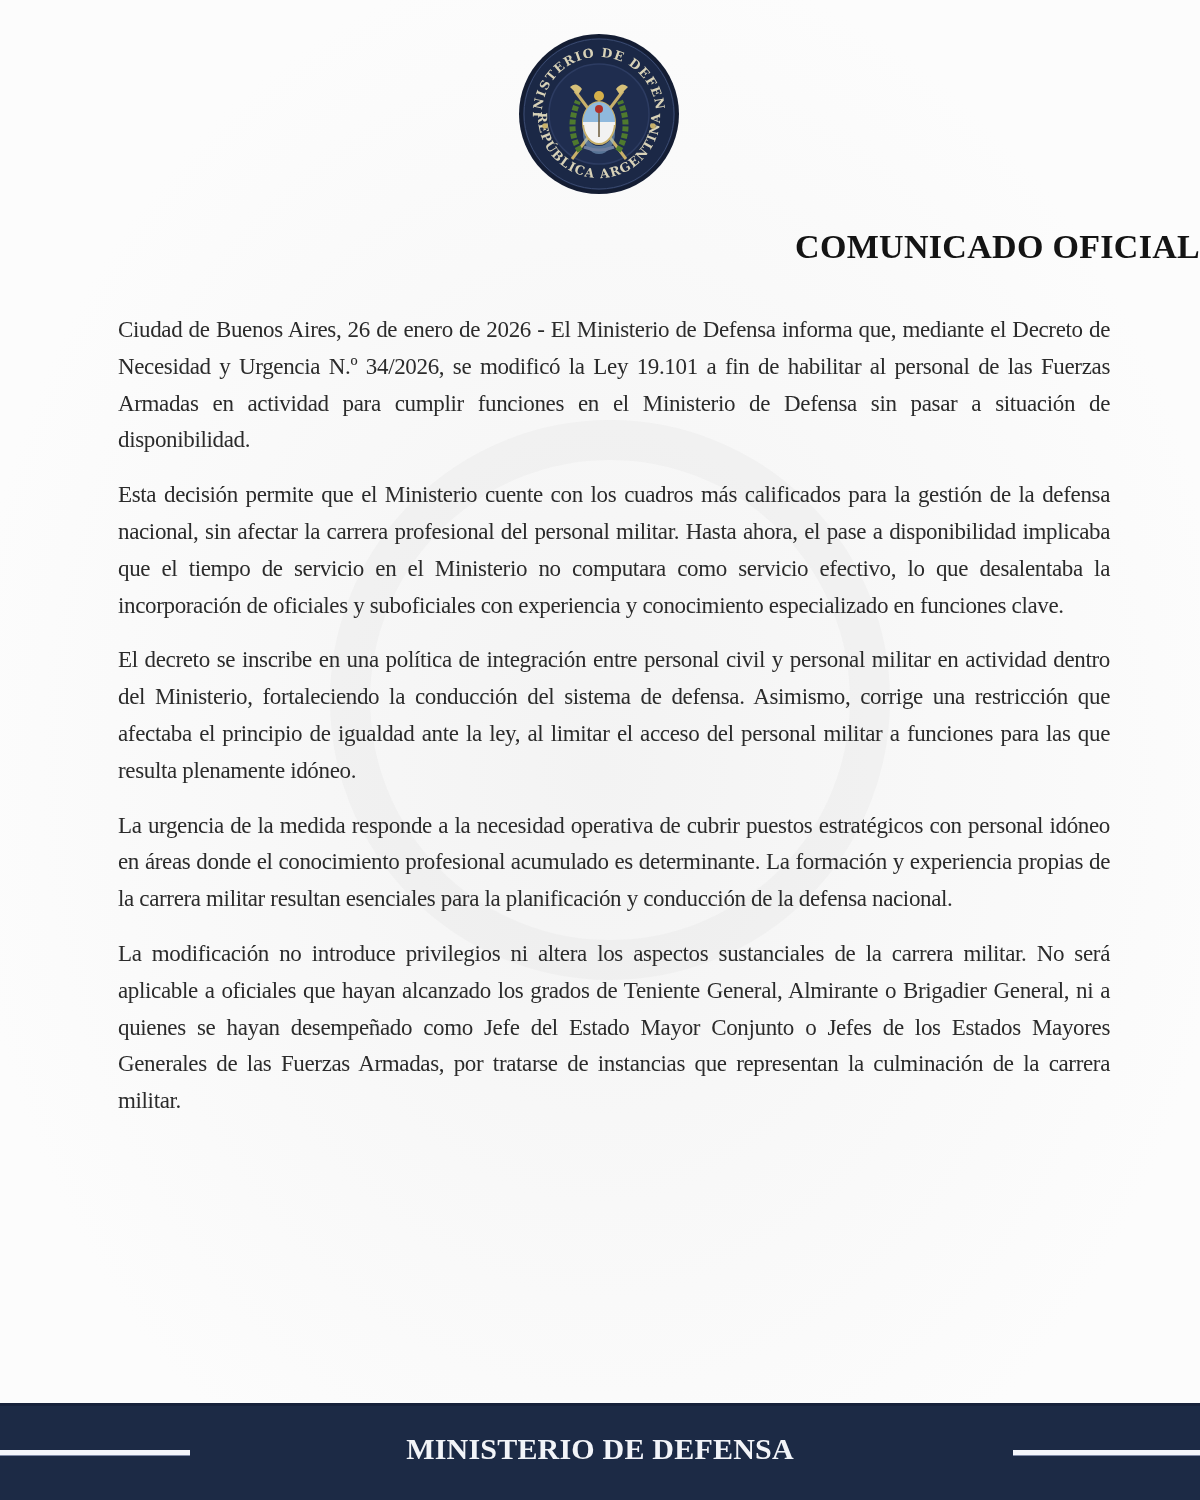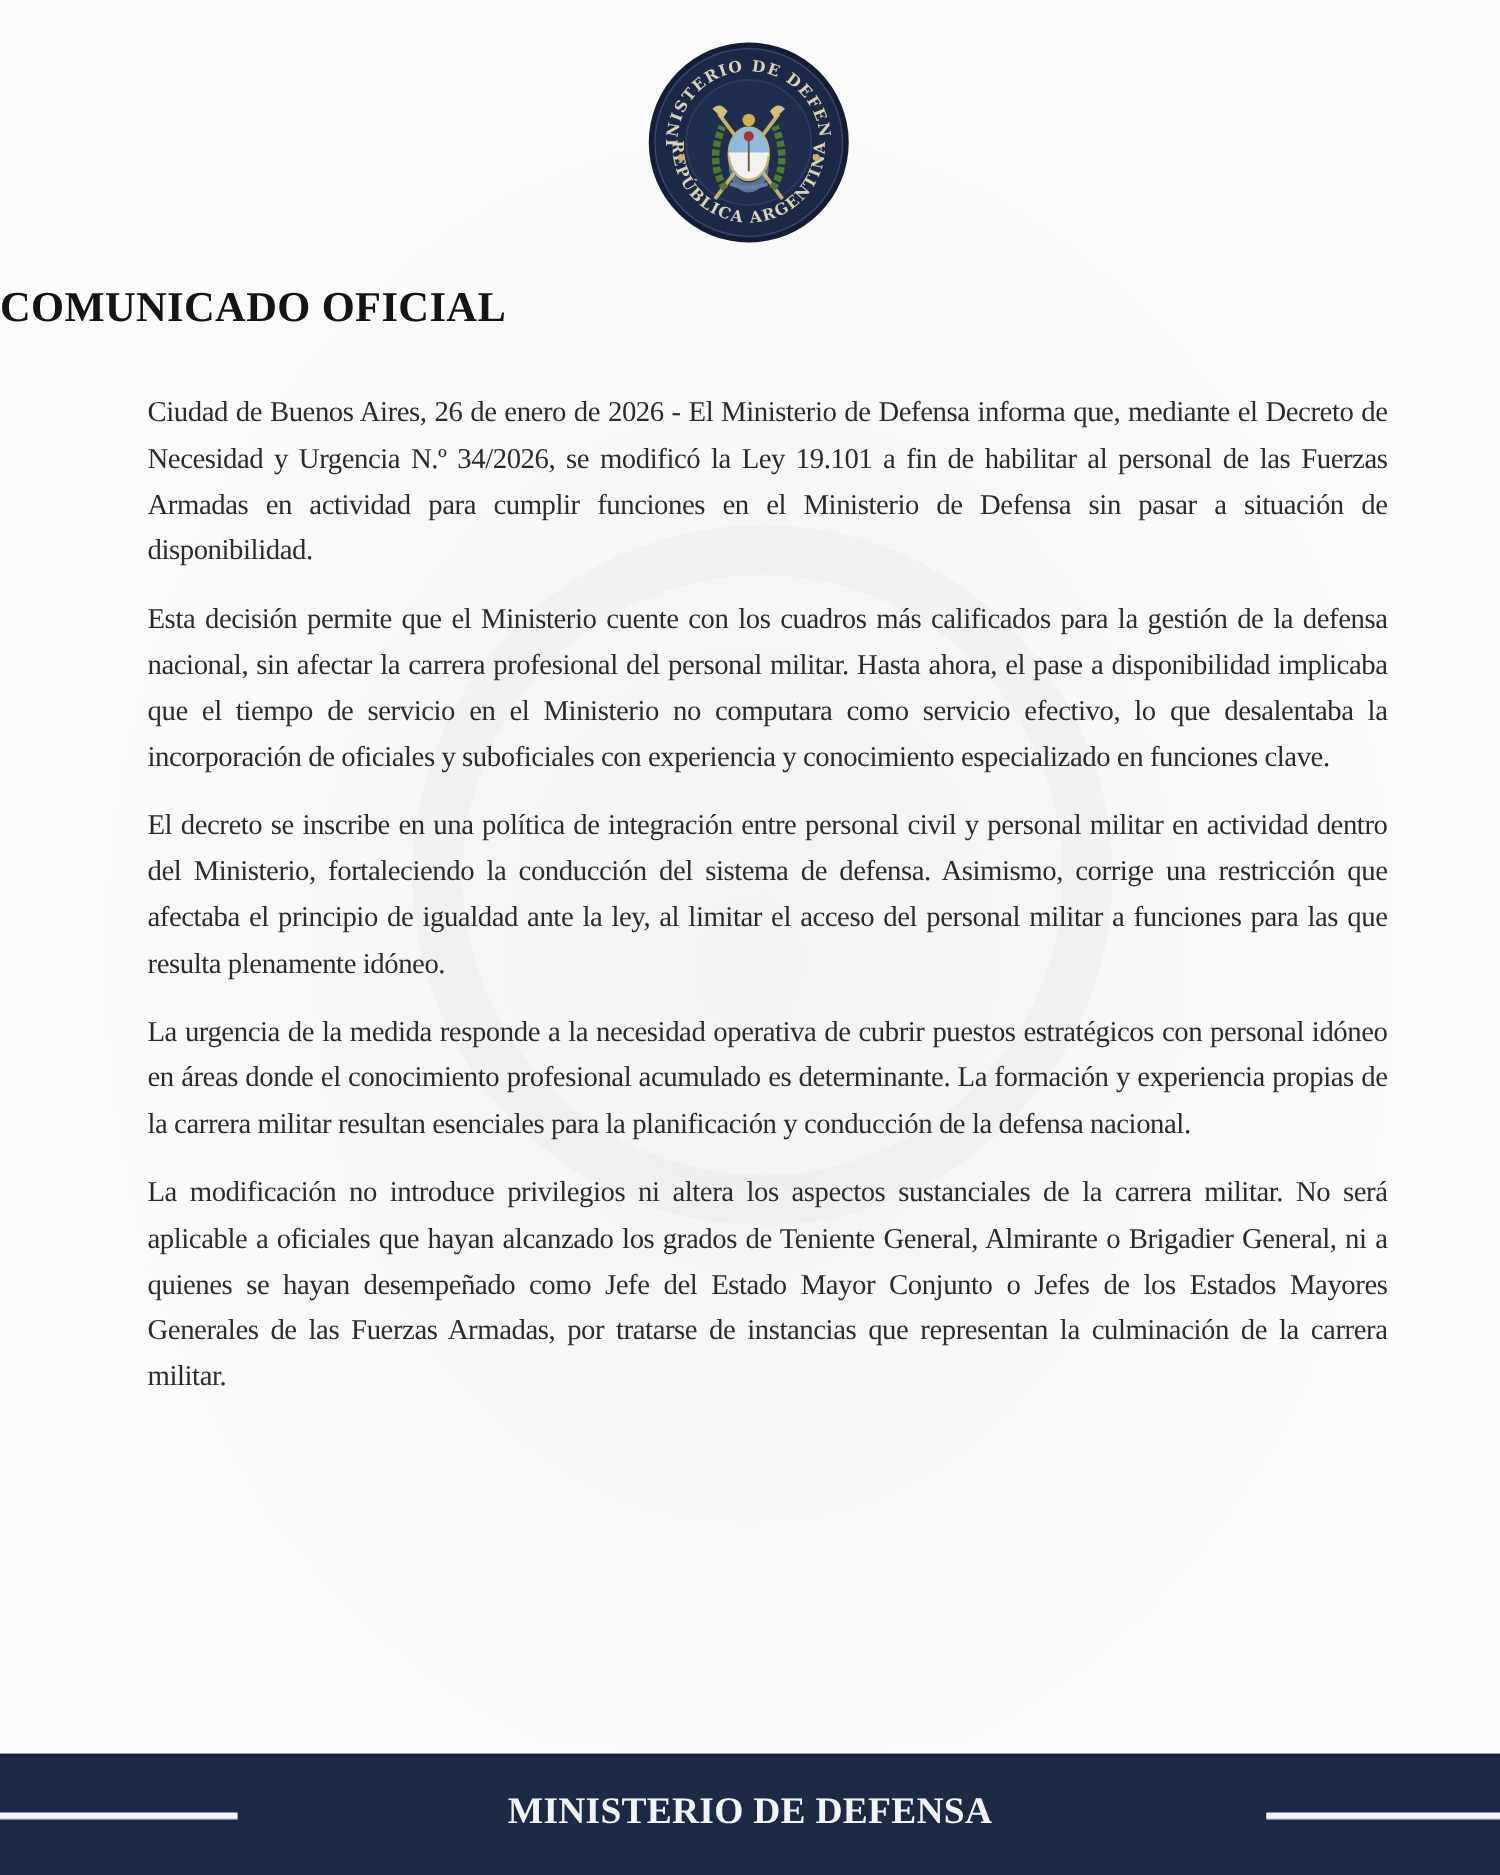--- a/index.html
+++ b/index.html
@@ -37,21 +37,21 @@
       left: 518px;
       top: 33px;
       width: 162px;
       height: 162px;
     }
     .title {
       position: absolute;
       left: 0;
       top: 228px;
       width: 1200px;
-      text-align: left;
+      text-align: right;
       font-family: "Liberation Serif", "DejaVu Serif", serif;
       font-weight: bold;
       font-size: 34px;
       letter-spacing: 0.3px;
       color: #141414;
     }
     .body {
       position: absolute;
       left: 118px;
       top: 312px;

